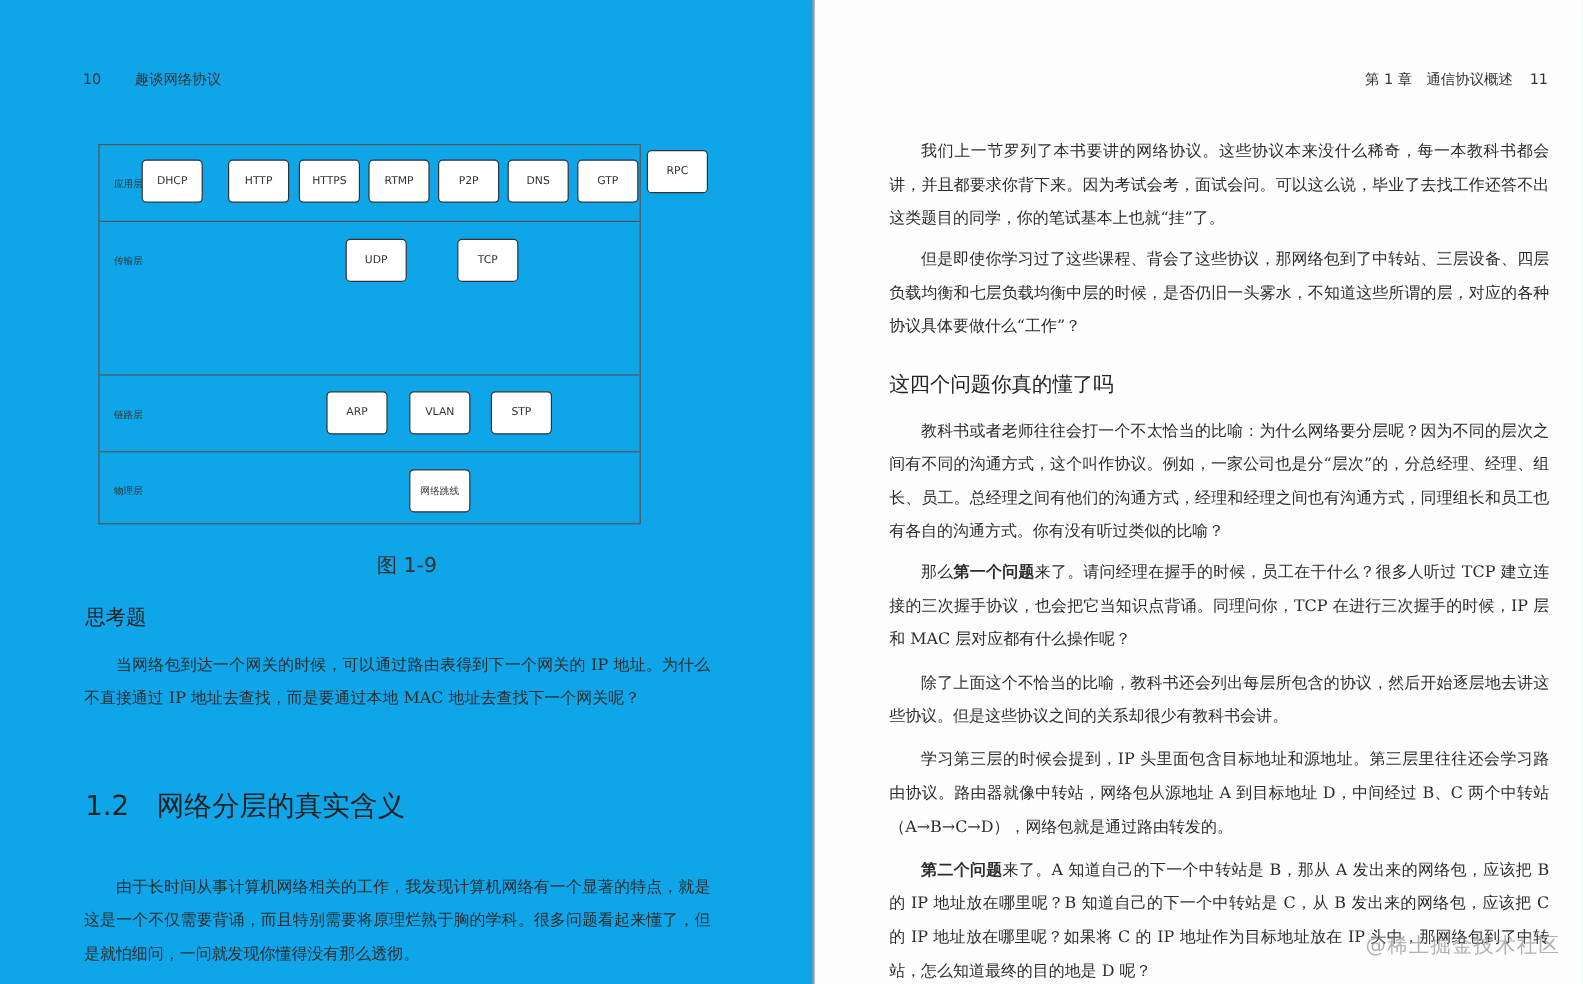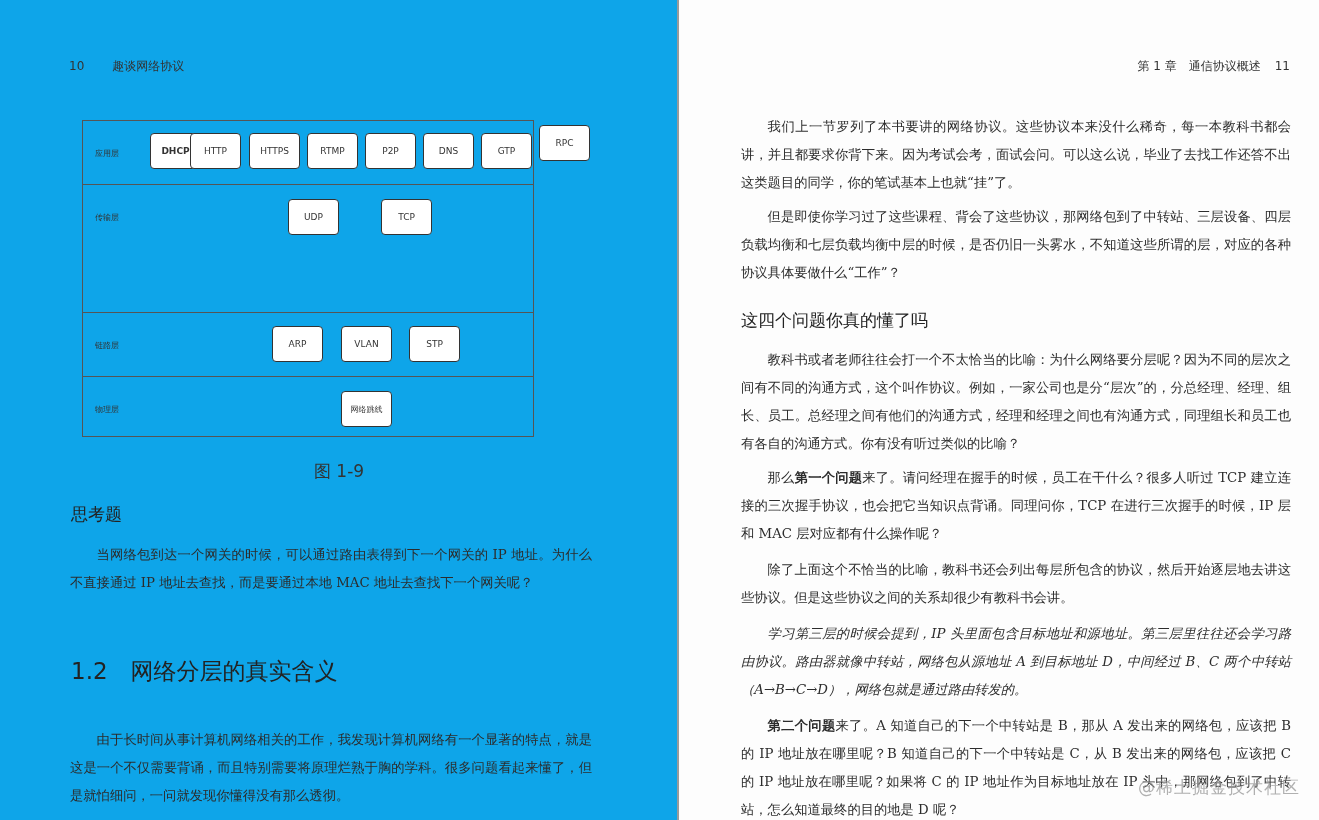--- a/index.html
+++ b/index.html
@@ -45,21 +45,21 @@
 
 <div class="top-edge"></div>
 
 <div class="page left">
   <div class="running-head left"><span>10</span><span class="num"></span><span>趣谈网络协议</span></div>
 
   <div class="diagram">
 
     <div class="layer first" style="top:0;height:63px;">
       <div class="layer-label" style="top:27px;">应用层</div>
-      <div class="proto" style="left:67px;top:12px;font-weight:bold;">DHCP</div>
+      <div class="proto" style="left:35px;top:12px;">DHCP</div>
       <div class="proto" style="left:107px;top:12px;">HTTP</div>
       <div class="proto" style="left:166px;top:12px;">HTTPS</div>
       <div class="proto" style="left:224px;top:12px;">RTMP</div>
       <div class="proto" style="left:282px;top:12px;">P2P</div>
       <div class="proto" style="left:340px;top:12px;">DNS</div>
       <div class="proto" style="left:398px;top:12px;">GTP</div>
       <div class="proto" style="left:456px;top:4px;">RPC</div>
     </div>
 
     <div class="layer" style="top:63px;height:64px;">
@@ -101,18 +101,18 @@
   <p class="para" style="left:62px;top:203px;width:550px;">但是即使你学习过了这些课程、背会了这些协议，那网络包到了中转站、三层设备、四层负载均衡和七层负载均衡中层的时候，是否仍旧一头雾水，不知道这些所谓的层，对应的各种协议具体要做什么“工作”？</p>
 
   <h2 class="h2 small" style="left:62px;top:309px;">这四个问题你真的懂了吗</h2>
 
   <p class="para" style="left:62px;top:346px;width:550px;">教科书或者老师往往会打一个不太恰当的比喻：为什么网络要分层呢？因为不同的层次之间有不同的沟通方式，这个叫作协议。例如，一家公司也是分“层次”的，分总经理、经理、组长、员工。总经理之间有他们的沟通方式，经理和经理之间也有沟通方式，同理组长和员工也有各自的沟通方式。你有没有听过类似的比喻？</p>
 
   <p class="para" style="left:62px;top:464px;width:550px;"><span>那么</span><b>第一个问题</b><span>来了。请问经理在握手的时候，员工在干什么？很多人听过 TCP 建立连接的三次握手协议，也会把它当知识点背诵。同理问你，TCP 在进行三次握手的时候，IP 层和 MAC 层对应都有什么操作呢？</span></p>
 
   <p class="para" style="left:62px;top:556px;width:550px;">除了上面这个不恰当的比喻，教科书还会列出每层所包含的协议，然后开始逐层地去讲这些协议。但是这些协议之间的关系却很少有教科书会讲。</p>
 
-  <p class="para" style="left:62px;top:620px;width:550px;font-style:italic;">学习第三层的时候会提到，IP 头里面包含目标地址和源地址。第三层里往往还会学习路由协议。路由器就像中转站，网络包从源地址 A 到目标地址 D，中间经过 B、C 两个中转站（A→B→C→D），网络包就是通过路由转发的。</p>
+  <p class="para" style="left:62px;top:620px;width:550px;">学习第三层的时候会提到，IP 头里面包含目标地址和源地址。第三层里往往还会学习路由协议。路由器就像中转站，网络包从源地址 A 到目标地址 D，中间经过 B、C 两个中转站（A→B→C→D），网络包就是通过路由转发的。</p>
 
   <p class="para" style="left:62px;top:712px;width:550px;"><b>第二个问题</b><span>来了。A 知道自己的下一个中转站是 B，那从 A 发出来的网络包，应该把 B 的 IP 地址放在哪里呢？B 知道自己的下一个中转站是 C，从 B 发出来的网络包，应该把 C 的 IP 地址放在哪里呢？如果将 C 的 IP 地址作为目标地址放在 IP 头中，那网络包到了中转站，怎么知道最终的目的地是 D 呢？</span></p>
 </div>
 
 <div class="watermark">@稀土掘金技术社区</div>
 
 </body></html>

